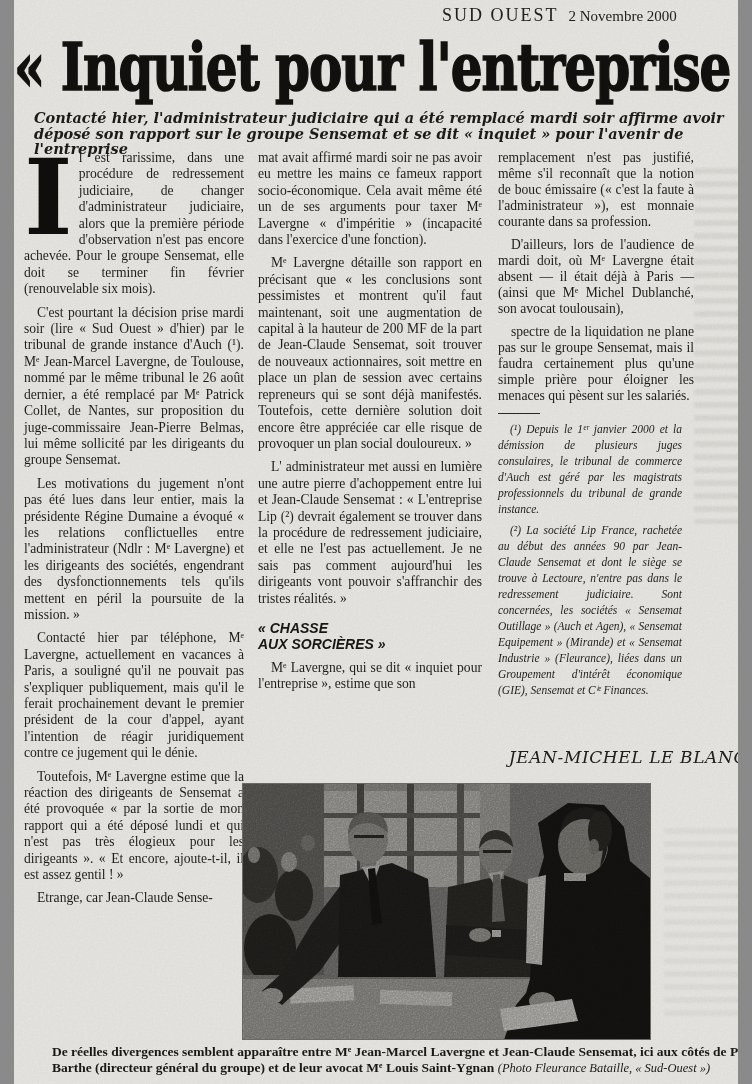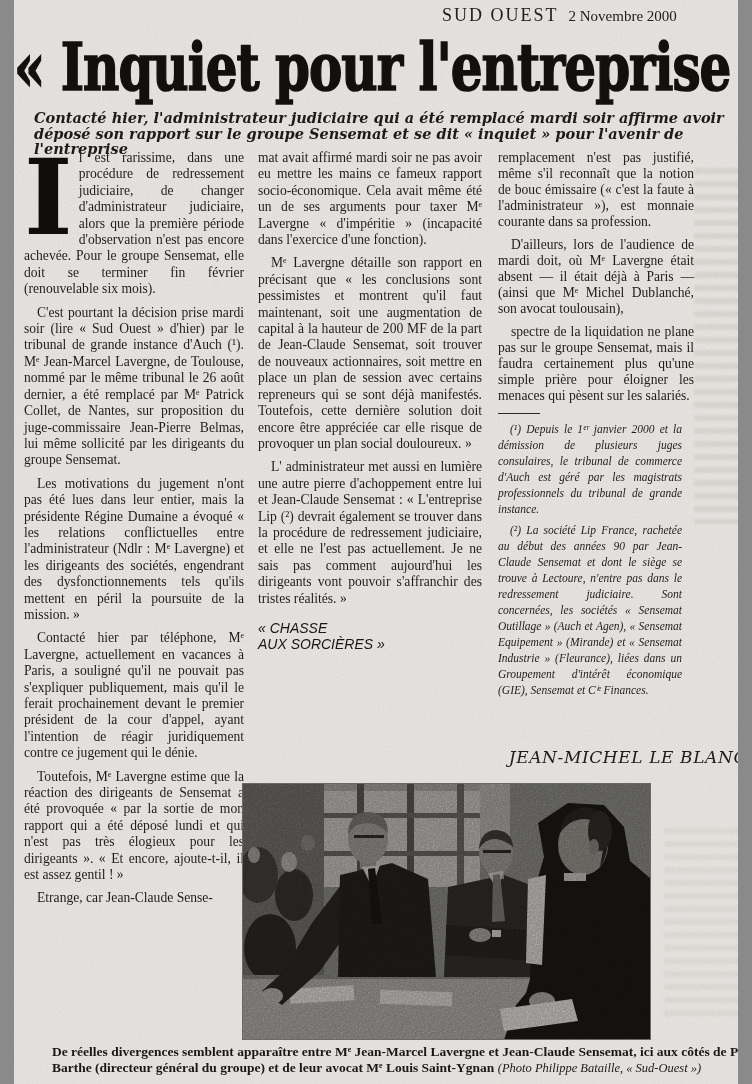--- a/index.html
+++ b/index.html
@@ -21,21 +21,21 @@
   
   .col{position:absolute;top:150px;font-size:13.6px;line-height:16.4px;text-align:justify;
        color:#201f1c;}
   .col-1{left:10px;width:220px;}
   .col-2{left:244px;width:224px;}
   .col-3{left:484px;width:196px;line-height:16px;}
   .body-p{margin:0 0 7px 0;text-indent:13px;}
   .body-p.lead{text-indent:0;}
   .dropcap{float:left;font-family:"DejaVu Serif",serif;font-weight:bold;font-size:104px;
            line-height:84px;padding:6px 6px 0 0;color:#100f0d;}
-  .col-subhead{font-family:"Liberation Sans",sans-serif;font-weight:normal;font-style:italic;
+  .col-subhead{font-family:"Liberation Sans",sans-serif;font-weight:bold;font-style:italic;
                font-size:14px;line-height:16px;white-space:pre-line;text-align:left;
                margin:13px 0 8px 0;color:#191816;}
   .fn-rule{width:42px;height:0;border-top:1.5px solid #2b2a27;margin:9px 0 7px 0;}
   .footnote{margin:0 12px 5px 0;font-size:11.5px;line-height:16px;text-indent:12px;font-style:italic;}
   
   .byline{position:absolute;left:475px;top:747px;width:258px;text-align:right;
           font-family:"DejaVu Serif",serif;font-style:italic;font-size:17px;
           letter-spacing:.6px;color:#21201d;}
   
   .photo{position:absolute;left:228px;top:783px;width:409px;height:257px;}
@@ -76,20 +76,21 @@
     <p class="body-p">Toutefois, Mᵉ Lavergne estime que la réaction des dirigeants de Sensemat a été provoquée « par la sortie de mon rapport qui a été déposé lundi et qui n'est pas très élogieux pour les dirigeants ». « Et encore, ajoute-t-il, il est assez gentil ! »</p>
     <p class="body-p">Etrange, car Jean-Claude Sense-</p>
   </div>
 
   <div class="col col-2">
     <p class="body-p lead">mat avait affirmé mardi soir ne pas avoir eu mettre les mains ce fameux rapport socio-économique. Cela avait même été un de ses arguments pour taxer Mᵉ Lavergne « d'impéritie » (incapacité dans l'exercice d'une fonction).</p>
     <p class="body-p">Mᵉ Lavergne détaille son rapport en précisant que « les conclusions sont pessimistes et montrent qu'il faut maintenant, soit une augmentation de capital à la hauteur de 200 MF de la part de Jean-Claude Sensemat, soit trouver de nouveaux actionnaires, soit mettre en place un plan de session avec certains repreneurs qui se sont déjà manifestés. Toutefois, cette dernière solution doit encore être appréciée car elle risque de provoquer un plan social douloureux. »</p>
     <p class="body-p">L' administrateur met aussi en lumière une autre pierre d'achoppement entre lui et Jean-Claude Sensemat : « L'entreprise Lip (²) devrait également se trouver dans la procédure de redressement judiciaire, et elle ne l'est pas actuellement. Je ne sais pas comment aujourd'hui les dirigeants vont pouvoir s'affranchir des tristes réalités. »</p>
     <div class="col-subhead">« CHASSE
 AUX SORCIÈRES »</div>
+    <p class="body-p">Mᵉ Lavergne, qui se dit « inquiet pour l'entreprise », estime que son</p>
   </div>
 
   <div class="col col-3">
     <p class="body-p lead">remplacement n'est pas justifié, même s'il reconnaît que la notion de bouc émissaire (« c'est la faute à l'administrateur »), est monnaie courante dans sa profession.</p>
     <p class="body-p">D'ailleurs, lors de l'audience de mardi doit, où Mᵉ Lavergne était absent — il était déjà à Paris — (ainsi que Mᵉ Michel Dublanché, son avocat toulousain),</p>
     <p class="body-p">spectre de la liquidation ne plane pas sur le groupe Sensemat, mais il faudra certainement plus qu'une simple prière pour éloigner les menaces qui pèsent sur les salariés.</p>
     <div class="fn-rule"></div>
     <p class="footnote">(¹) Depuis le 1ᵉʳ janvier 2000 et la démission de plusieurs juges consulaires, le tribunal de commerce d'Auch est géré par les magistrats professionnels du tribunal de grande instance.</p>
     <p class="footnote">(²) La société Lip France, rachetée au début des années 90 par Jean-Claude Sensemat et dont le siège se trouve à Lectoure, n'entre pas dans le redressement judiciaire. Sont concernées, les sociétés « Sensemat Outillage » (Auch et Agen), « Sensemat Equipement » (Mirande) et « Sensemat Industrie » (Fleurance), liées dans un Groupement d'intérêt économique (GIE), Sensemat et Cⁱᵉ Finances.</p>
   </div>
@@ -159,21 +160,21 @@
       <rect x="322" y="90" width="22" height="8" fill="#c9c7c2"></rect>
       <polygon points="286,96 304,92 300,182 284,180" fill="#dedcd7"></polygon>
       <ellipse cx="300" cy="218" rx="13" ry="9" fill="#aeaca7"></ellipse>
       <polygon points="258,226 330,216 336,238 262,248" fill="#e6e4df"></polygon>
     </g>
     <rect width="409" height="257" filter="url(#phn)" opacity="0.32"></rect>
     <rect x="0.5" y="0.5" width="408" height="256" fill="none" stroke="#706e6a" stroke-width="1"></rect>
   </svg>
 
   <div class="caption">
-    <span>De réelles divergences semblent apparaître entre Mᵉ Jean-Marcel Lavergne et Jean-Claude Sensemat, ici aux côtés de Pierre Barthe (directeur général du groupe) et de leur avocat Mᵉ Louis Saint-Ygnan </span><span class="credit">(Photo Philippe Bataille, « Sud-Ouest »)</span>
+    <span>De réelles divergences semblent apparaître entre Mᵉ Jean-Marcel Lavergne et Jean-Claude Sensemat, ici aux côtés de Pierre Barthe (directeur général du groupe) et de leur avocat Mᵉ Louis Saint-Ygnan </span><span class="credit">(Photo Fleurance Bataille, « Sud-Ouest »)</span>
   </div>
 
   <div class="ghost ghost-1"></div>
   <div class="ghost ghost-2"></div>
   <div class="edge-mark edge-mark-1"></div>
   <div class="edge-mark edge-mark-2"></div>
 
   <svg class="page-grain" width="752" height="1084" xmlns="http://www.w3.org/2000/svg">
     <defs>
       <filter id="pgn">

